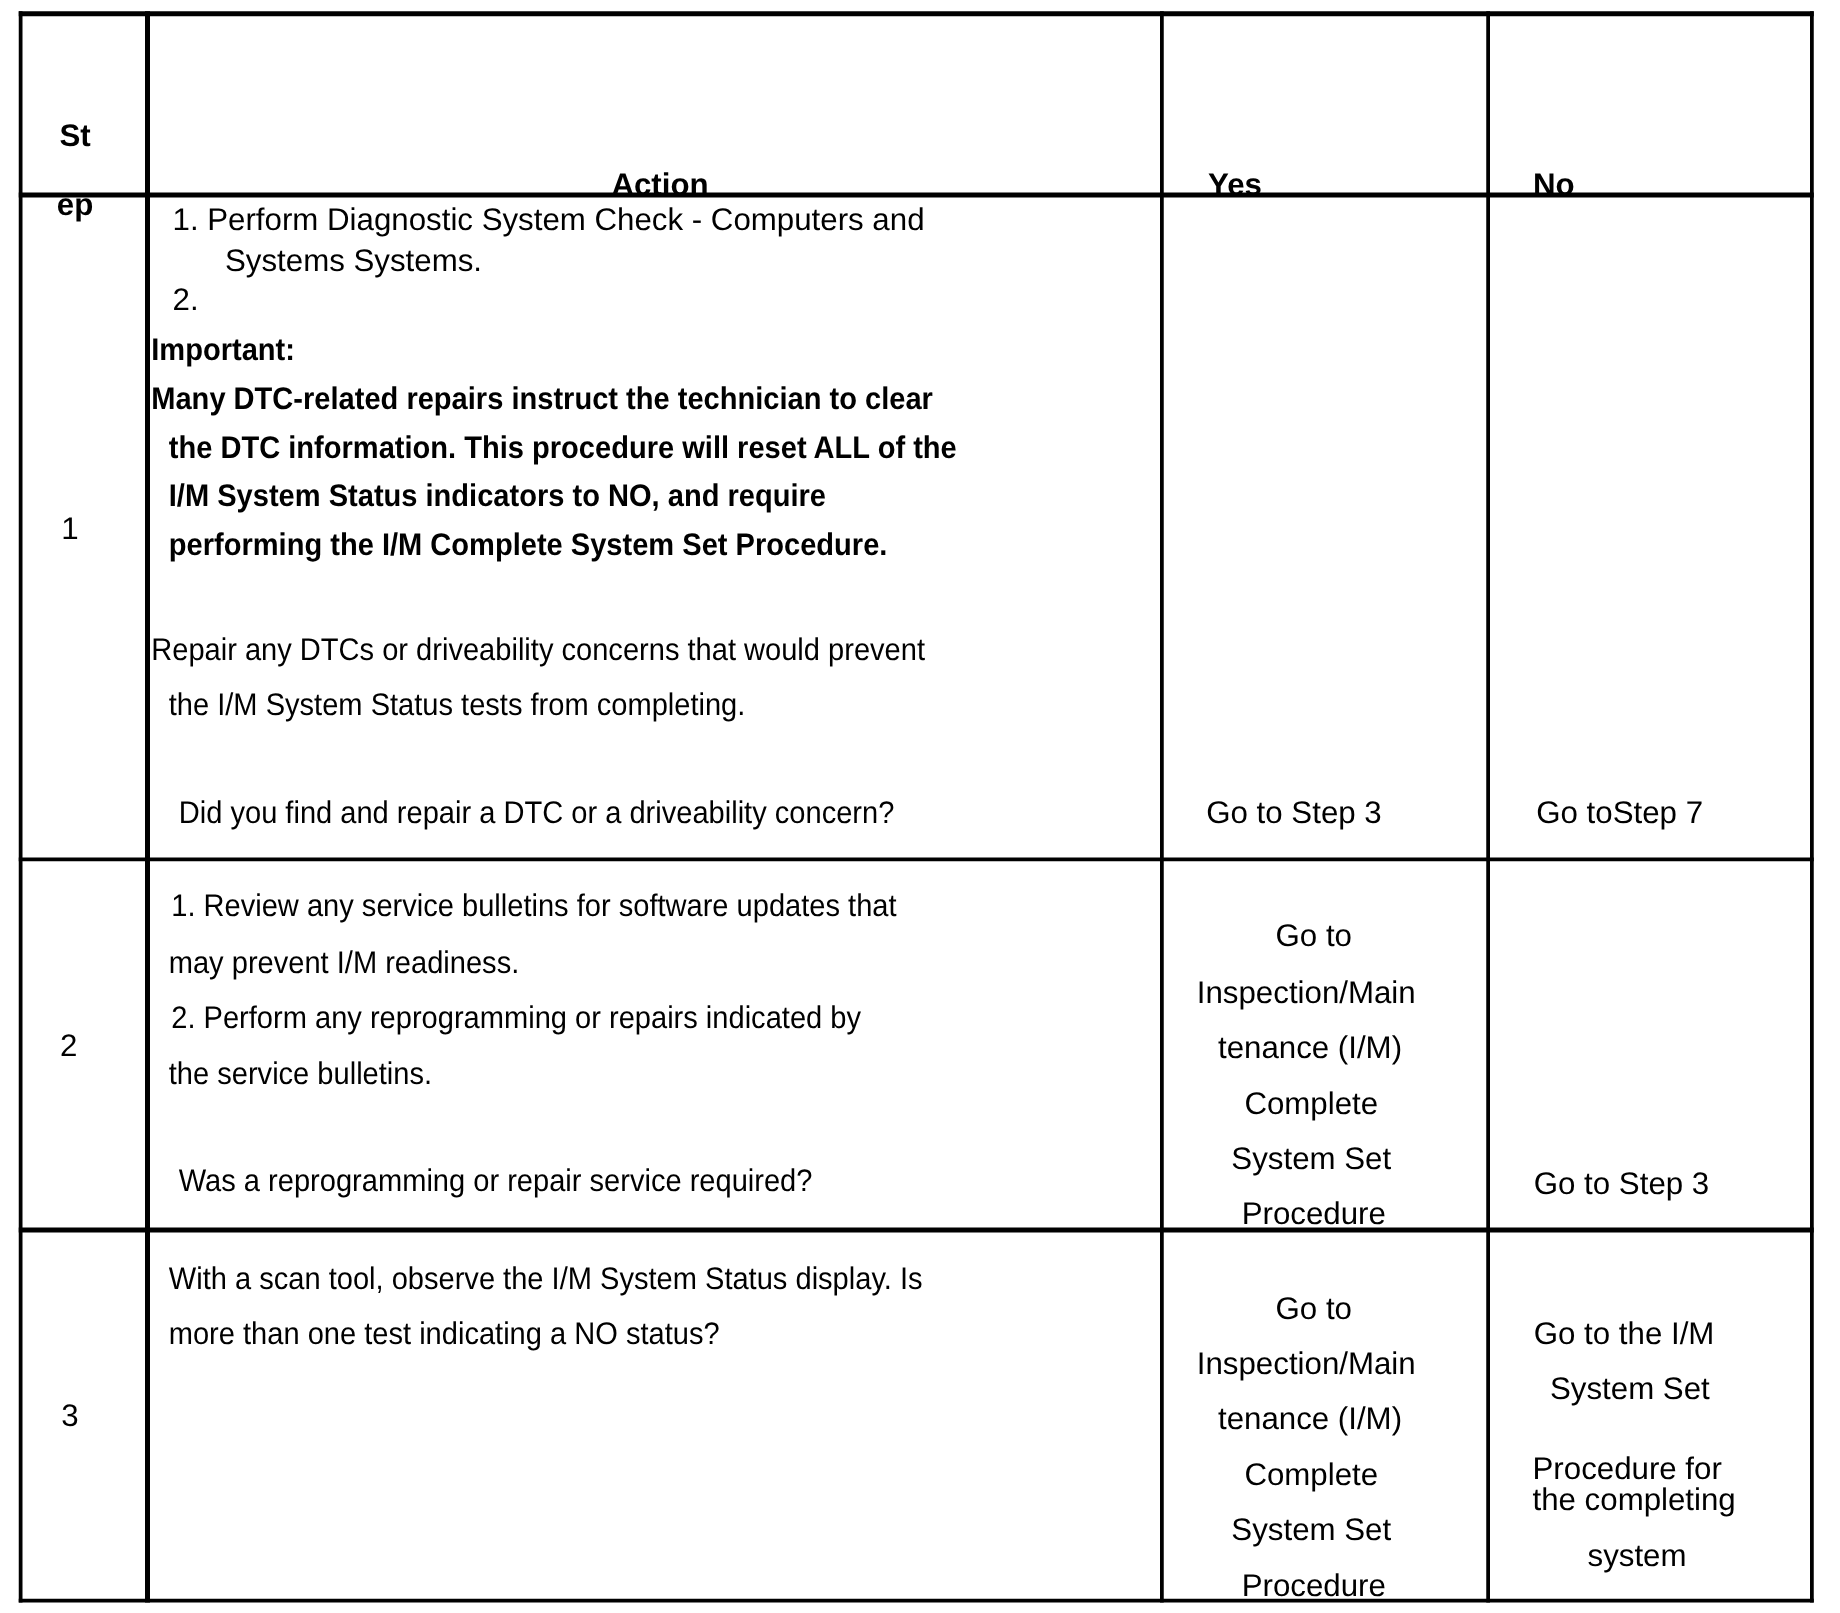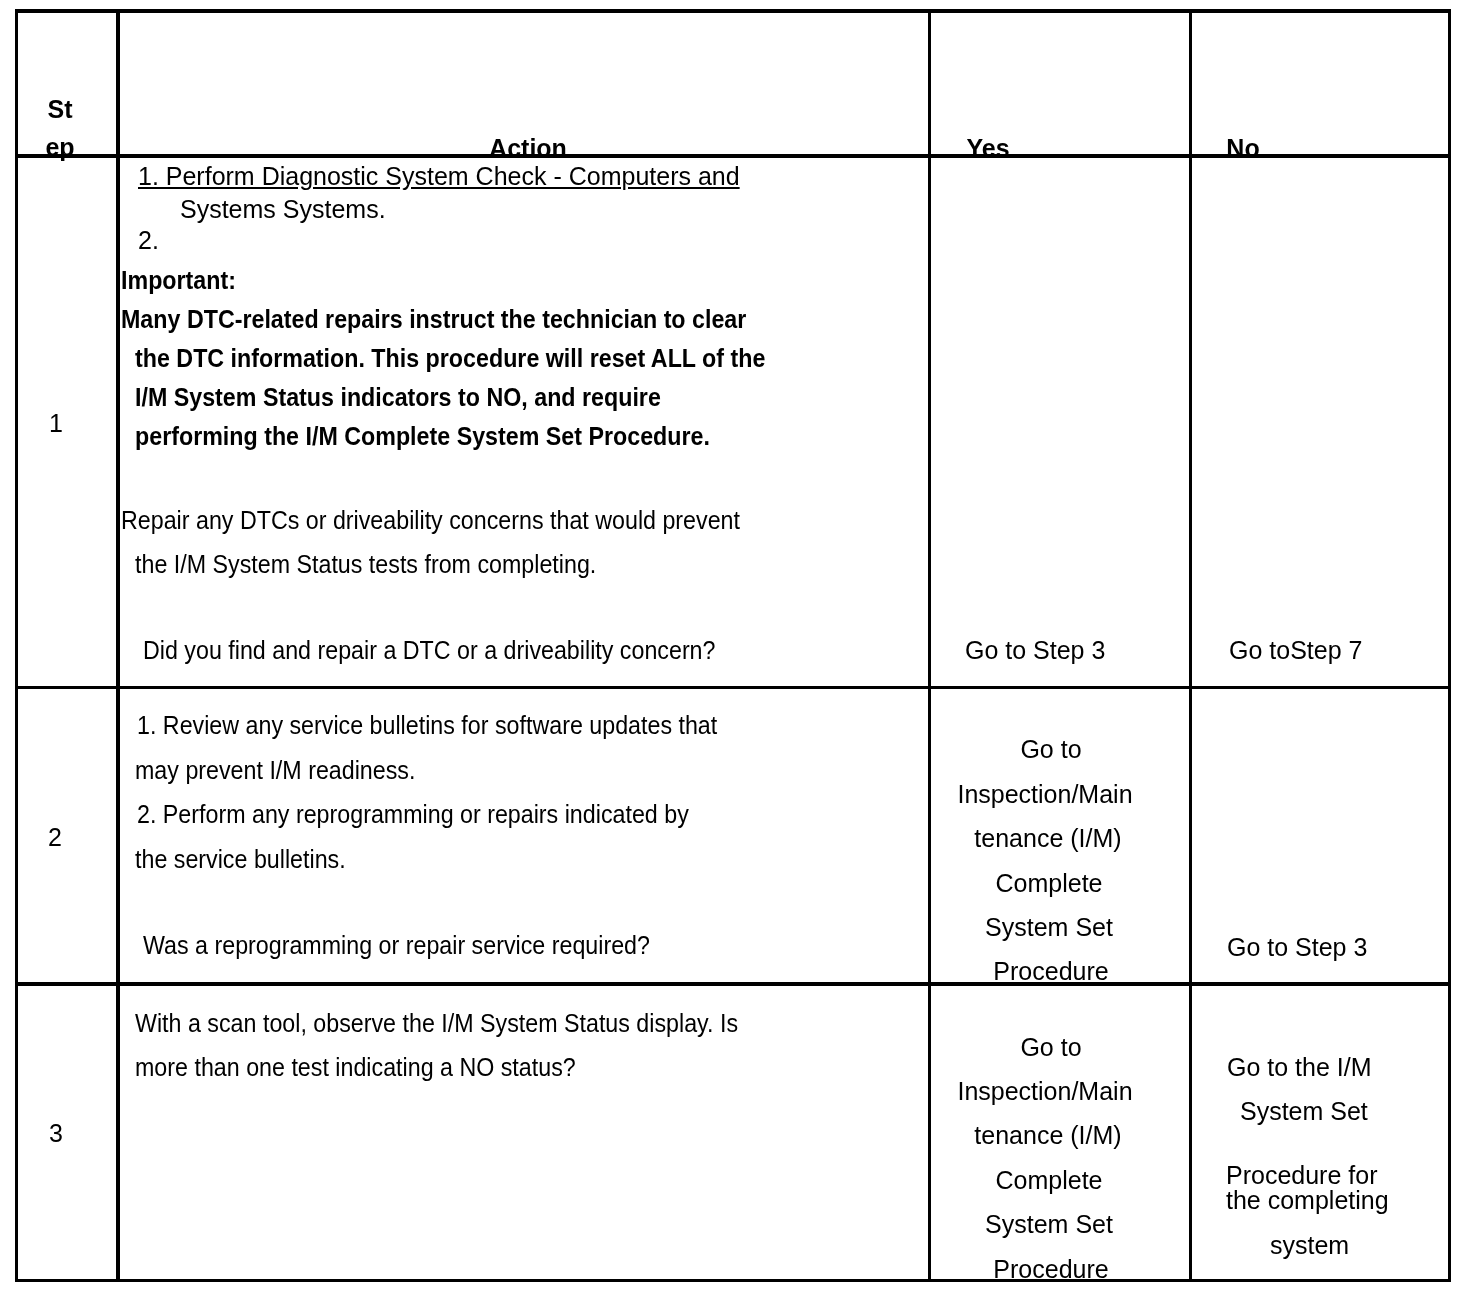--- a/index.html
+++ b/index.html
@@ -26,30 +26,30 @@
 
   <div class="line" style="left:0;top:0;width:3px;height:1273px;"></div>
   <div class="line" style="left:101px;top:0;width:4px;height:1273px;"></div>
   <div class="line" style="left:913px;top:0;width:3px;height:1273px;"></div>
   <div class="line" style="left:1174px;top:0;width:3px;height:1273px;"></div>
   <div class="line" style="left:1433px;top:0;width:3px;height:1273px;"></div>
 </div>
 
 <div>
   <span class="t b ctr" style="left:60px;top:70px;">St</span>
-  <span class="t b ctr" style="left:60px;top:108px;">ep</span>
+  <span class="t b ctr" style="left:60px;top:125px;">ep</span>
   <span class="t b ctr" style="left:528px;top:109px;text-align:center;">Action</span>
   <span class="t b ctr" style="left:988px;top:109px;">Yes</span>
   <span class="t b ctr" style="left:1243px;top:109px;">No</span>
 </div>
 
 <div>
   <span class="t" style="left:49px;top:408px;">1</span>
 
-  <span class="t" style="left:138px;top:161px;text-decoration:underline;">1.   Perform Diagnostic System Check -  Computers  and</span>
+  <span class="t" style="left:138px;top:161px;">1.   Perform Diagnostic System Check -  Computers  and</span>
   <span class="t" style="left:180px;top:194px;">Systems Systems.</span>
   <span class="t" style="left:138px;top:225px;">2.</span>
 
   <span class="t bold-narrow" style="left:121px;top:265px;">Important:</span>
   <span class="t bold-narrow" style="left:121px;top:304px;">Many DTC-related repairs instruct the technician to clear</span>
   <span class="t bold-narrow" style="left:135px;top:343px;">the DTC information. This procedure will reset ALL of the</span>
   <span class="t bold-narrow" style="left:135px;top:382px;">I/M System Status indicators to NO, and require</span>
   <span class="t bold-narrow" style="left:135px;top:421px;">performing the I/M Complete System Set Procedure.</span>
 
   <span class="t cond" style="left:121px;top:505px;">Repair any DTCs or driveability concerns that would prevent</span>

